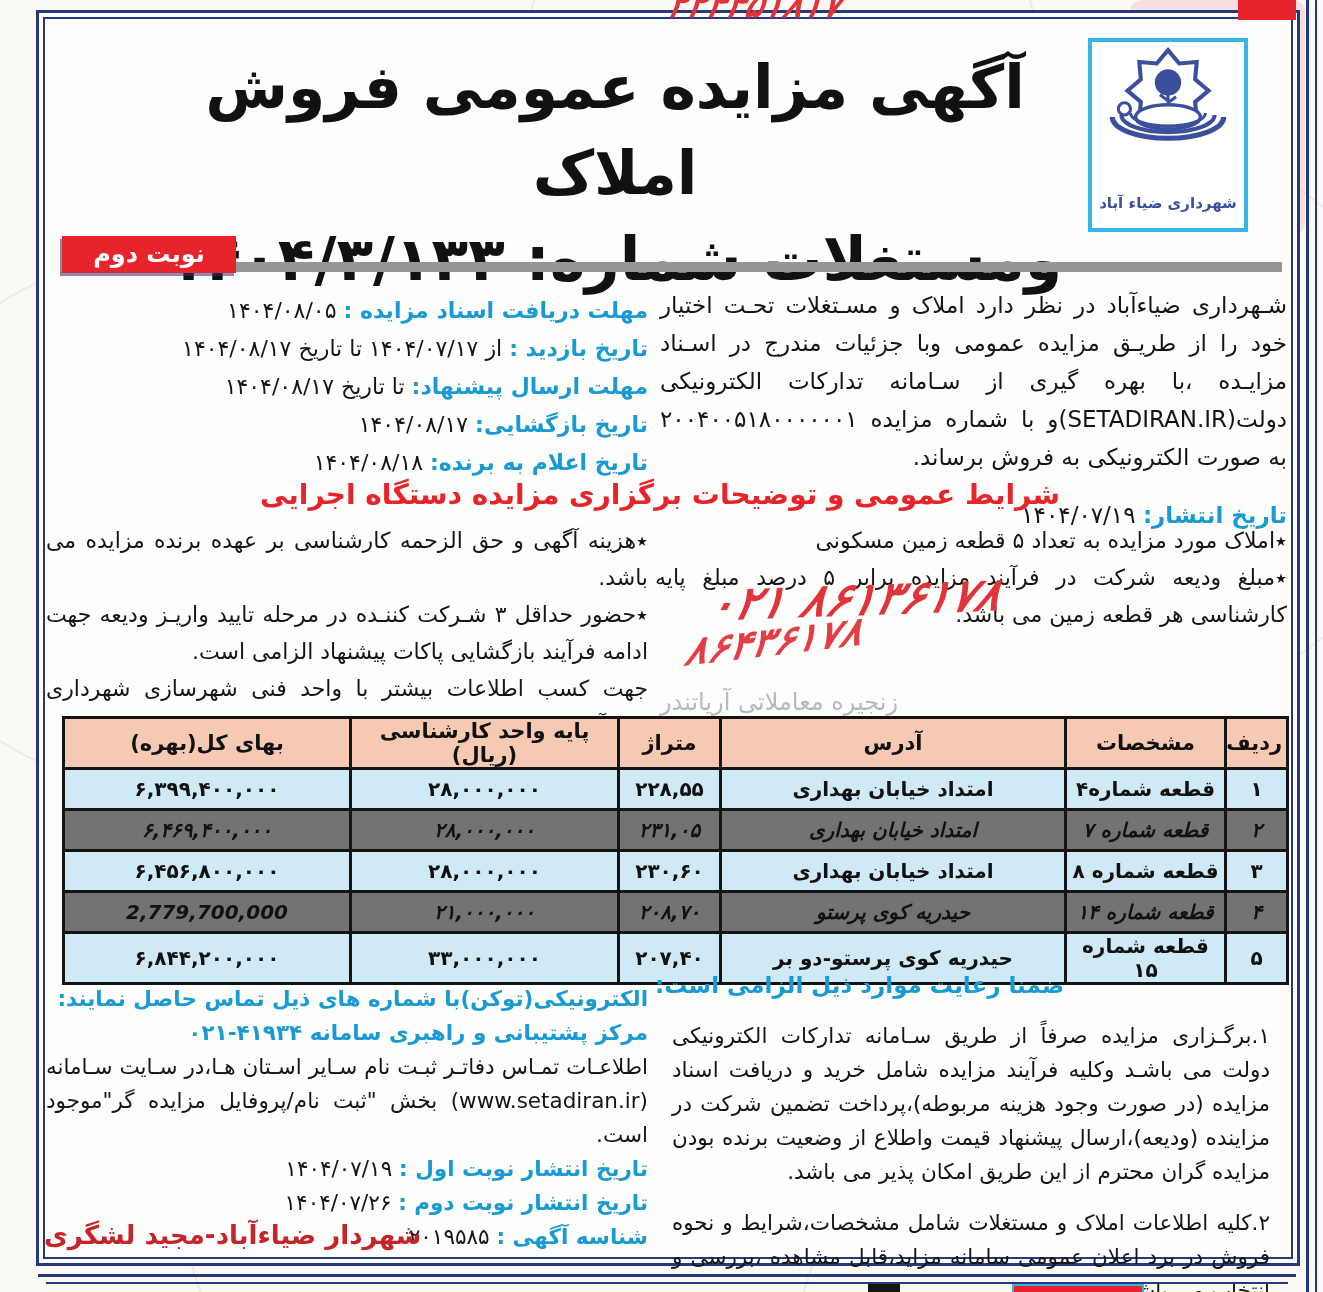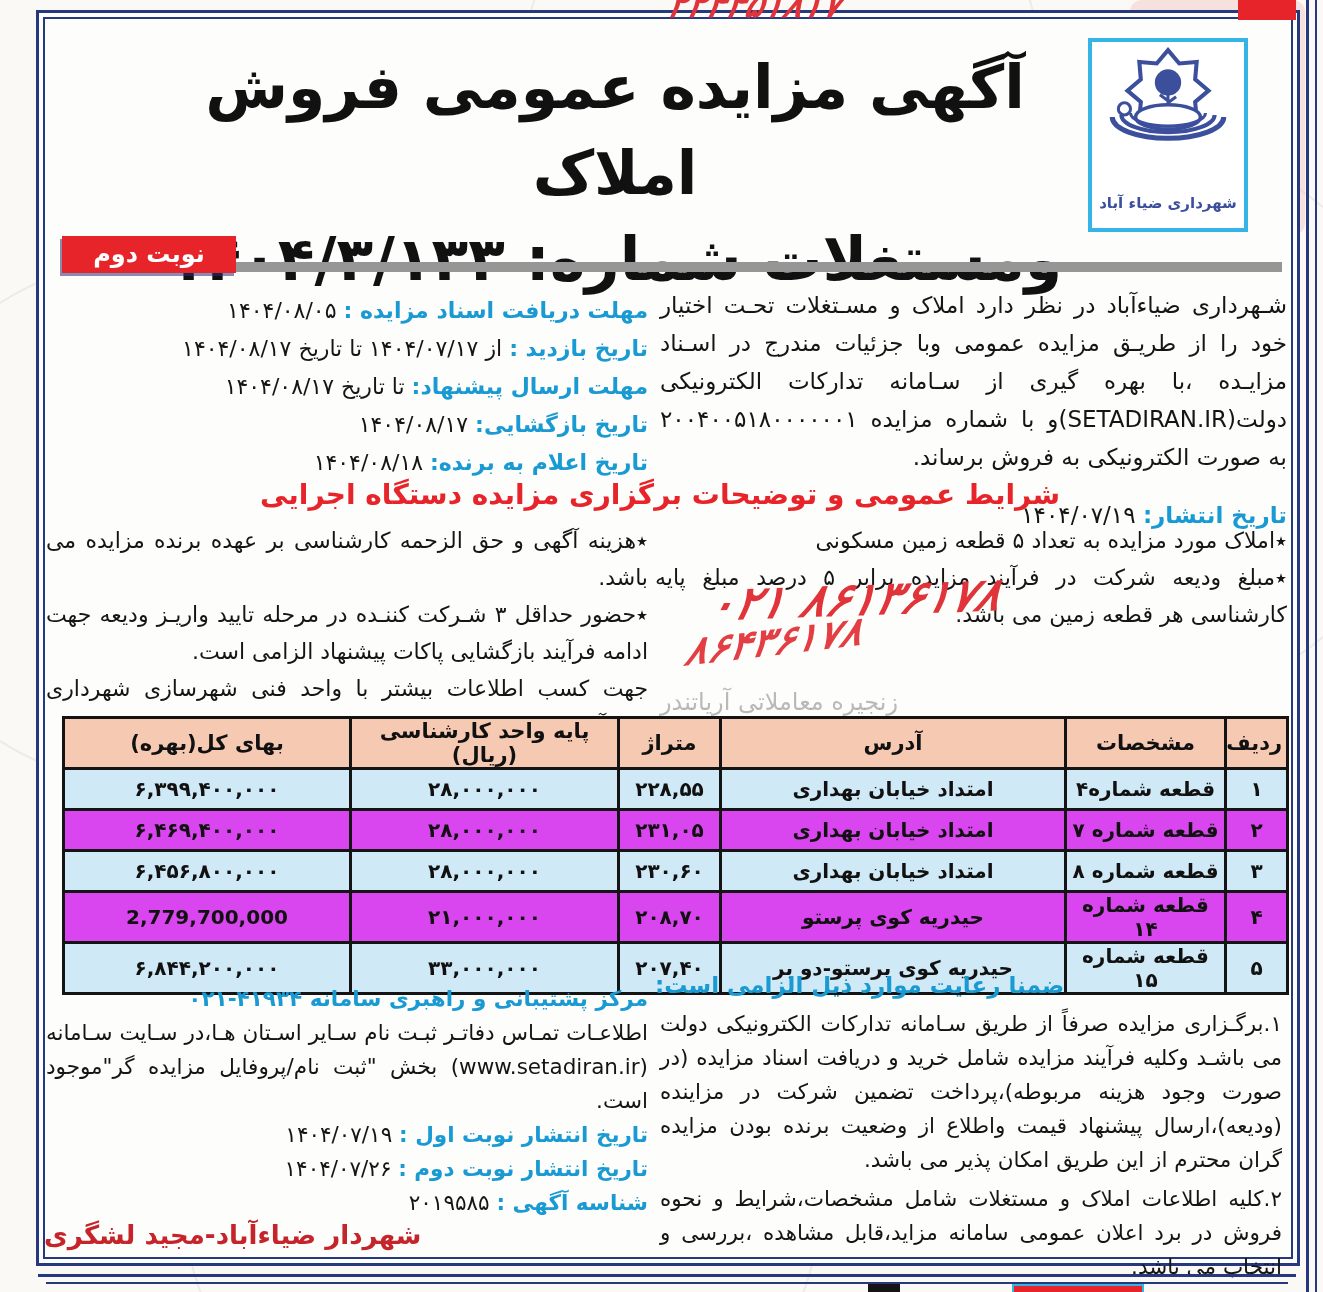--- a/index.html
+++ b/index.html
@@ -41,25 +41,25 @@
   
   .cond-title{position:absolute;left:150px;top:478px;width:1020px;text-align:center;color:#e8242b;font-weight:bold;font-size:28px;z-index:3;}
   .cond-right{position:absolute;left:655px;top:522px;width:632px;font-size:22px;line-height:37px;color:#151515;text-align:justify;z-index:3;}
   .cond-left{position:absolute;left:46px;top:522px;width:602px;font-size:22px;line-height:37px;color:#151515;text-align:justify;z-index:3;}
   .cond-right p,.cond-left p{margin:0;}
   
   table.lots{position:absolute;left:62px;top:716px;width:1224px;border-collapse:collapse;table-layout:fixed;direction:rtl;z-index:3;background:#fff;}
   table.lots th,table.lots td{border:3px solid #141414;text-align:center;font-weight:bold;font-size:20px;color:#111;height:38px;padding:0 4px;overflow:hidden;}
   table.lots th{background:#f6c9b2;font-size:21px;}
   tr.r-blue td{background:#cfe9f6;}
-  tr.r-salmon td{background:#d946ef;}
+  tr.r-salmon td{background:#737373;font-style:italic;}
   
   .notes-right{position:absolute;left:655px;top:968px;width:632px;font-size:21.5px;line-height:34px;color:#151515;text-align:justify;z-index:3;}
   .notes-right .heading{color:#1a9ad3;font-weight:bold;text-align:left;font-size:23px;}
-  .notes-right p{margin:5px;}
+  .notes-right p{margin:17px;}
   .notes-left{position:absolute;left:46px;top:982px;width:602px;font-size:21.5px;line-height:34px;color:#151515;z-index:3;text-align:right;}
   .notes-left .para{text-align:justify;}
   .signature{position:absolute;left:44px;top:1220px;width:400px;text-align:left;color:#c5242b;font-weight:bold;font-size:26px;z-index:3;direction:rtl;}
   
   .next-line-1{position:absolute;left:38px;top:1274px;width:1258px;height:0;border-top:3px solid #27397e;z-index:3;}
   .next-line-2{position:absolute;left:46px;top:1282px;width:1242px;height:0;border-top:2px solid #27397e;z-index:3;}
   .next-flag{position:absolute;left:868px;top:1284px;width:32px;height:8px;background:#151515;z-index:3;}
   .next-redbox{position:absolute;left:1012px;top:1284px;width:128px;height:8px;background:#e8242b;border:2px solid #35b5e5;z-index:3;}
 </style>
 </head>
@@ -215,20 +215,21 @@
   </table>
 
   <div class="notes-right">
     <div class="heading">ضمنا رعایت موارد ذیل الزامی است:</div>
     <p>۱.برگـزاری مزایده صرفاً از طریق سـامانه تدارکات الکترونیکی دولت می باشـد وکلیه فرآیند مزایده شامل خرید و دریافت اسناد مزایده (در صورت وجود هزینه مربوطه)،پرداخت تضمین شرکت در مزاینده (ودیعه)،ارسال پیشنهاد قیمت واطلاع از وضعیت برنده بودن مزایده گران محترم از این طریق امکان پذیر می باشد.</p>
     <p>۲.کلیه اطلاعات املاک و مستغلات شامل مشخصات،شرایط و نحوه فروش در برد اعلان عمومی سامانه مزاید،قابل مشاهده ،بررسی و انتخاب می باشد.</p>
     <p>۳.علاقه مندان به شرکت در مزایده می بایست جهت ثبت نام و دریافت گواهی</p>
   </div>
 
   <div class="notes-left">
+    <div class="blue-label">الکترونیکی(توکن)با شماره های ذیل تماس حاصل نمایند:</div>
     <div class="blue-label">مرکز پشتیبانی و راهبری سامانه ۴۱۹۳۴-۰۲۱</div>
     <div class="para">اطلاعـات تمـاس دفاتـر ثبـت نام سـایر اسـتان هـا،در سـایت سـامانه (www.setadiran.ir) بخش "ثبت نام/پروفایل مزایده گر"موجود است.</div>
     <div>
       <span class="blue-label">تاریخ انتشار نوبت اول :</span>
       <span>۱۴۰۴/۰۷/۱۹</span>
     </div>
     <div>
       <span class="blue-label">تاریخ انتشار نوبت دوم :</span>
       <span>۱۴۰۴/۰۷/۲۶</span>
     </div>

